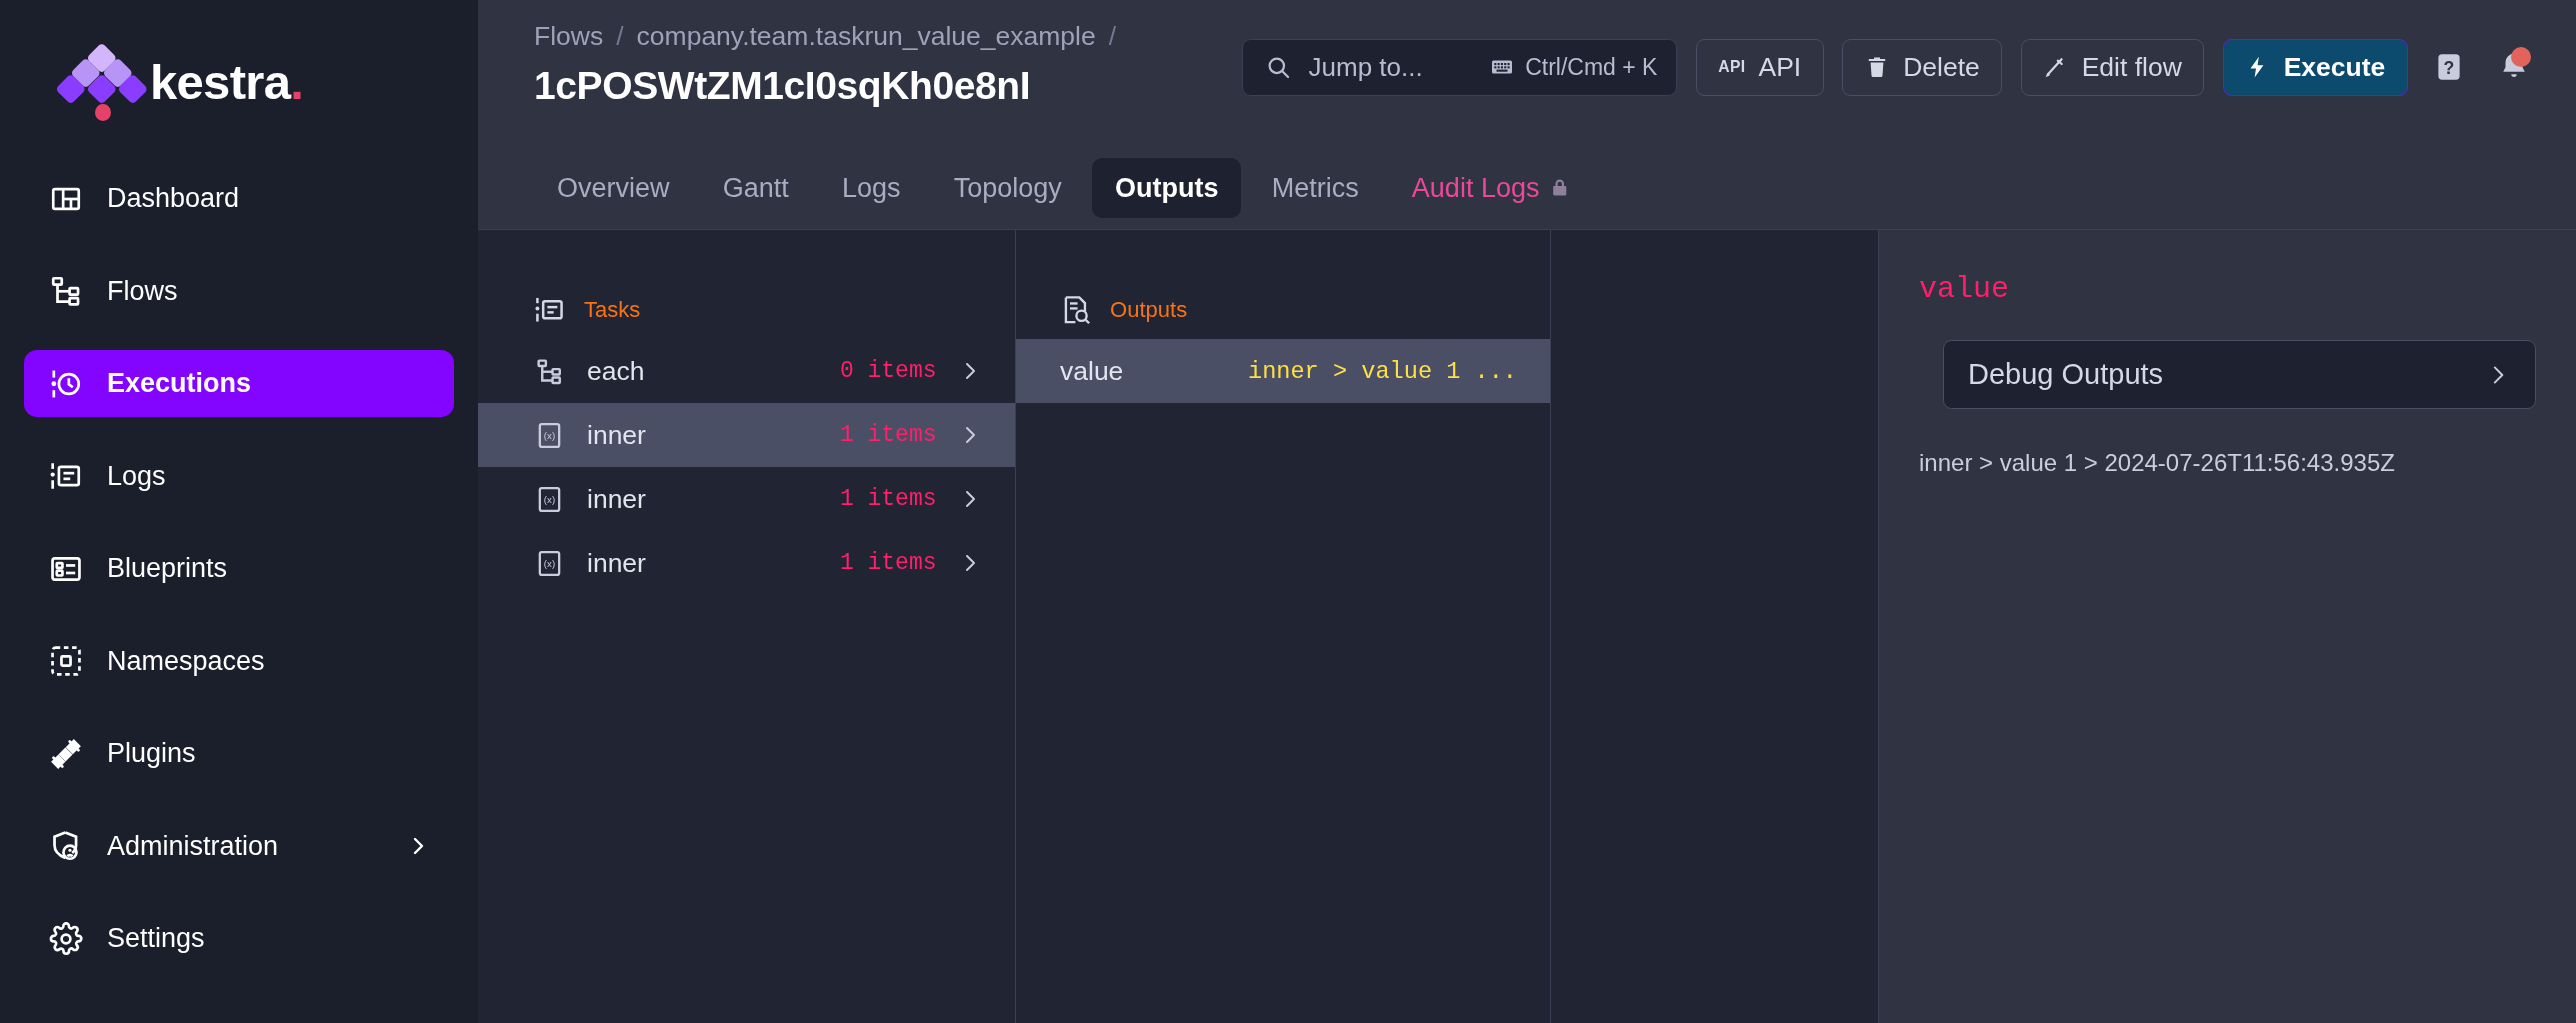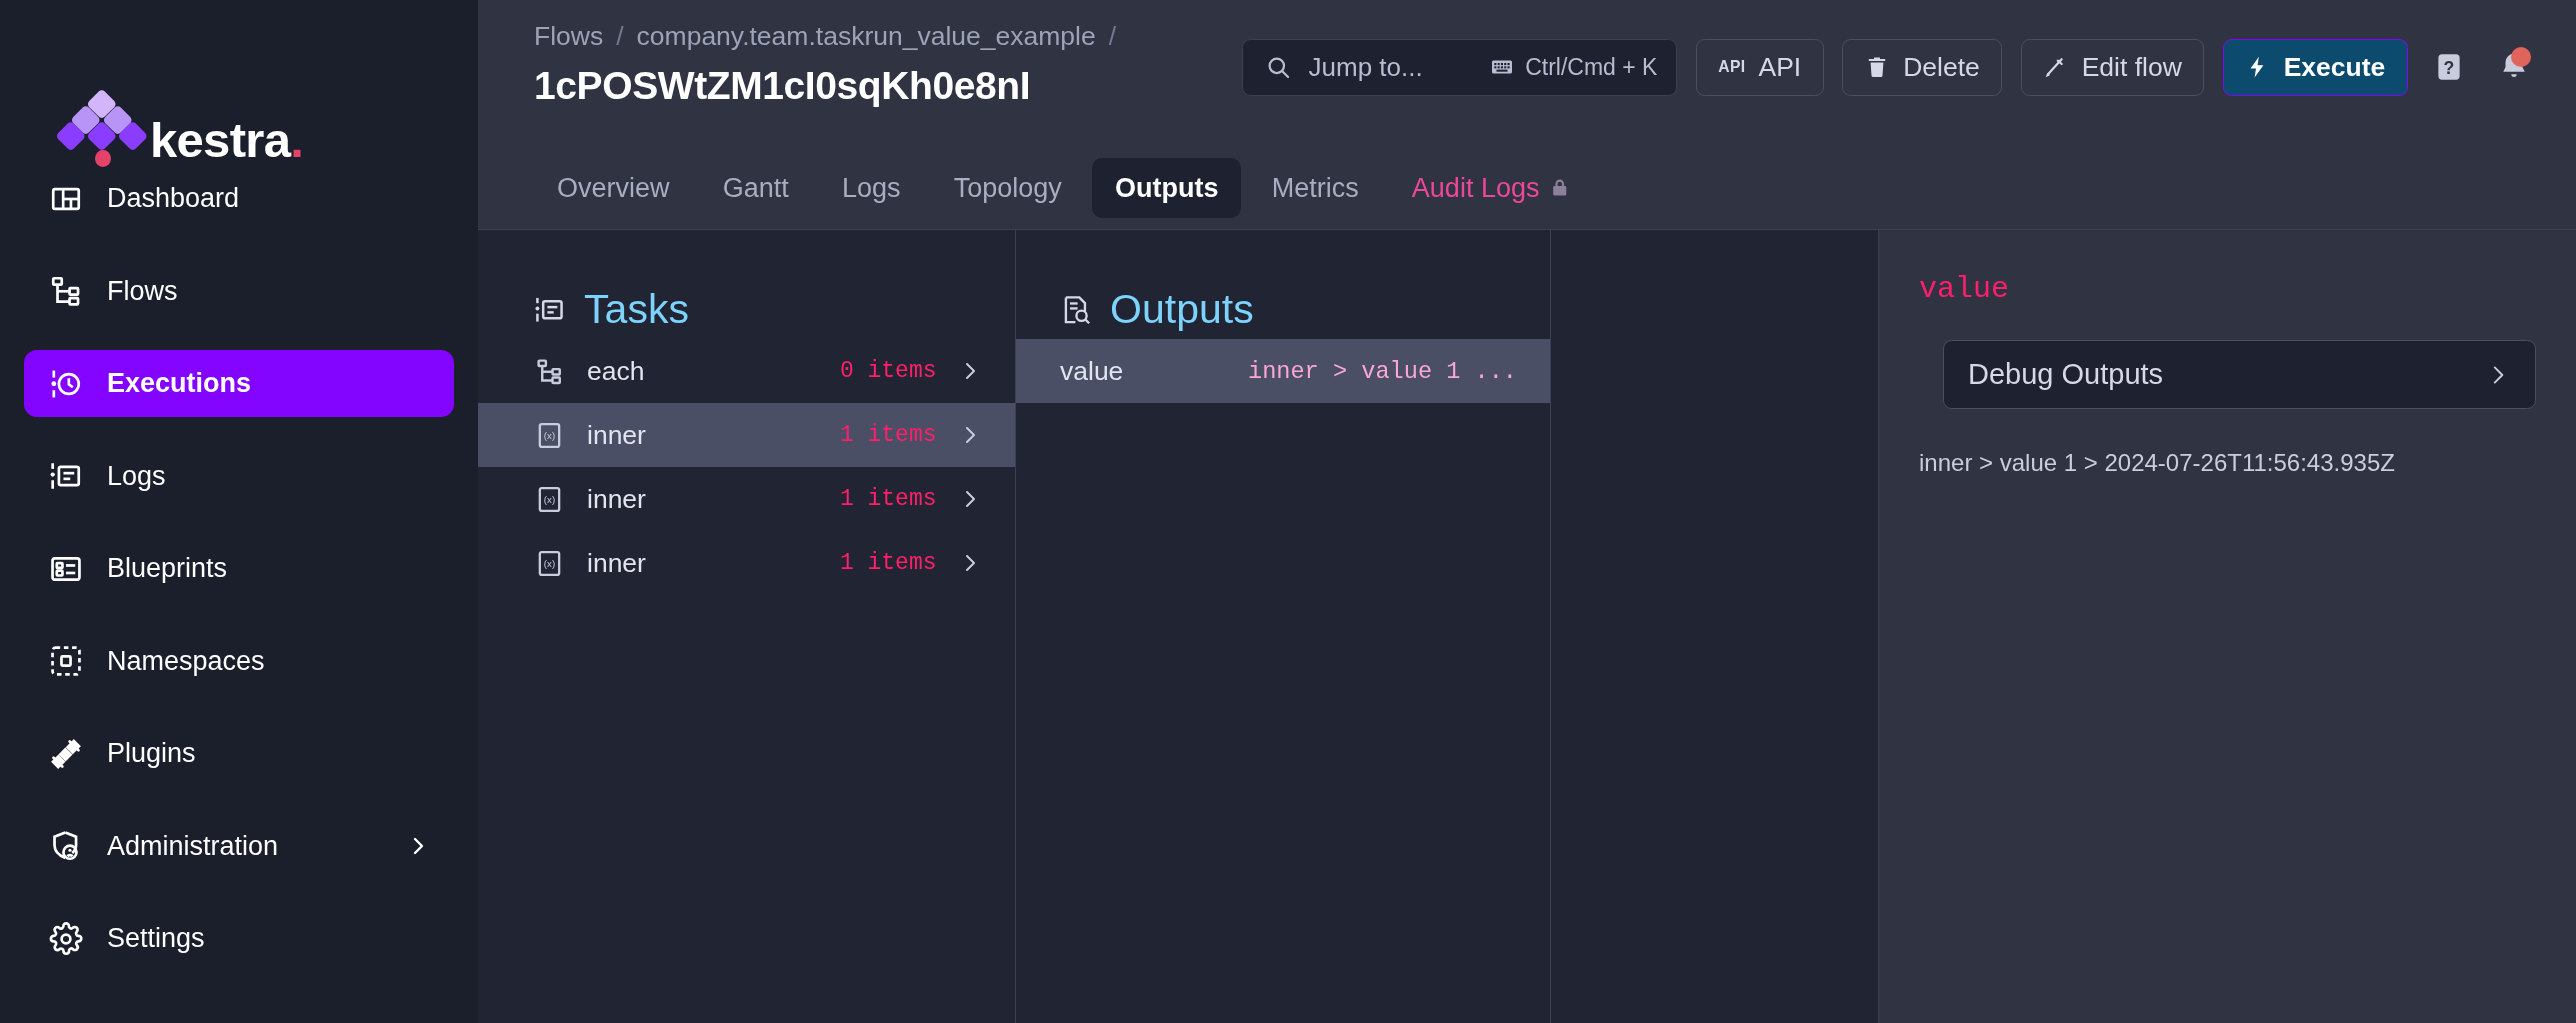--- a/index.html
+++ b/index.html
@@ -14,21 +14,21 @@
   
   .sidebar {
     width: 478px; height: 1023px;
     background: #1b1e2b;
     flex: 0 0 478px;
     display: flex; flex-direction: column;
     padding-top: 0;
   }
   .logo-wrap {
     height: 165px;
-    display: flex; align-items: flex-end;
+    display: flex; align-items: center;
     padding-left: 74px;
     gap: 20px;
   }
   .logo-mark { width: 56px; height: 72px; position: relative; flex: 0 0 56px; }
   .dia { position: absolute; width: 21.5px; height: 21.5px; border-radius: 4.3px; transform: rotate(45deg); }
   .dia.d1 { left: 17px; top: 0px;  background: #d3b5fb; }
   .dia.d2 { left: 1.4px;  top: 15.7px; background: #b794f6; }
   .dia.d3 { left: 33px; top: 15.7px; background: #b794f6; }
   .dia.d4 { left: -13.6px;top: 31.5px; background: #8b3dff; }
   .dia.d5 { left: 17px; top: 31.5px; background: #8b3dff; }
@@ -127,21 +127,21 @@
   .tab.disabled { color: #ec4899; cursor: default; justify-content: center; }
 
   
   .panels { flex: 1 1 auto; display: flex; min-height: 0; border-top: 0.7px solid #3b4054; }
   .panel-tasks { width: 538px; flex: 0 0 538px; background: #212433; border-right: 0.7px solid #3b4054; }
   .panel-outputs { width: 535px; flex: 0 0 535px; background: #212433; border-right: 0.7px solid #3b4054; }
   .panel-empty { width: 328px; flex: 0 0 328px; background: #212433; border-right: 0.7px solid #3b4054; }
   .panel-detail { flex: 1 1 auto; background: #2f3342; padding: 42px 40px 0 40px; }
 
   .panel-head { display: flex; align-items: center; gap: 18.6px; padding: 50px 0 0 56px; height: 109px; }
-  .panel-head .ptitle { font-size: 41px; color: #7dd3fc; font-weight: 400; }
+  .panel-head .ptitle { font-size: 22px; color: #f97316; font-weight: 400; }
   .panel-head .ico svg { width: 31.5px; height: 31.5px; }
 
   .trow {
     display: flex; align-items: center;
     height: 64px; padding: 0 33px 0 56px;
     gap: 21.5px; cursor: pointer;
   }
   .trow.selected { background: #4a4f66; }
   .trow .tlabel { font-size: 26.5px; color: #e2e4ee; }
   .trow .titems {
@@ -158,21 +158,21 @@
   .orow {
     display: flex; align-items: center;
     height: 64px; padding: 0 33px 0 44px;
     cursor: pointer;
   }
   .orow.selected { background: #4a4f66; }
   .orow .okey { font-size: 26.5px; color: #e2e4ee; }
   .orow .oval {
     margin-left: auto;
     font-family: "Liberation Mono", monospace;
-    font-size: 23.6px; color: #f9a8d4; white-space: nowrap;
+    font-size: 23.6px; color: #fde047; white-space: nowrap;
   }
 
   .detail-key {
     font-family: "Liberation Mono", monospace;
     font-size: 30px; color: #ff1f6a; margin-bottom: 34px;
   }
   .debug-btn {
     display: flex; align-items: center;
     height: 69px;
     background: #1e2130;

